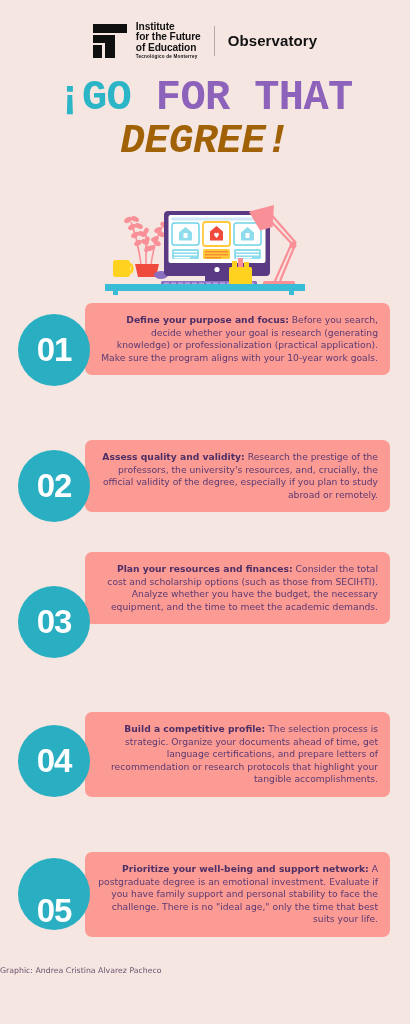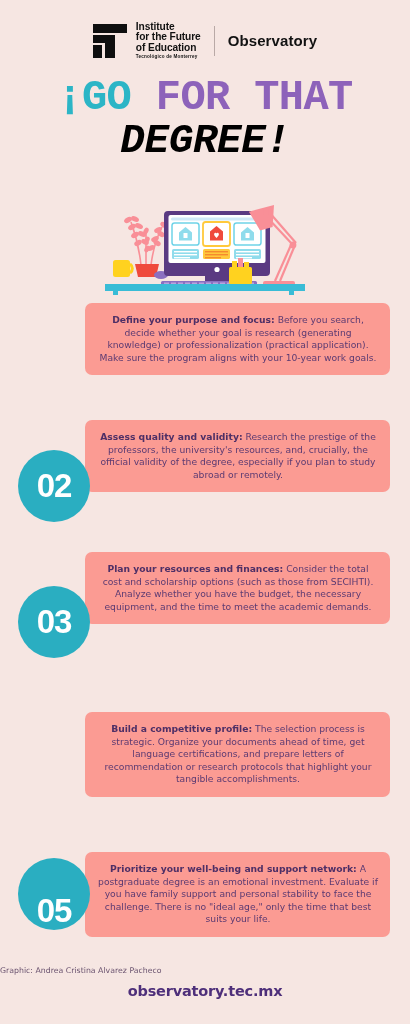--- a/index.html
+++ b/index.html
@@ -40,37 +40,37 @@
 
   
   .title {
     position:absolute; top:78px; left:0; width:410px; text-align:center;
     font-family:Liberation Mono, monospace;
     font-weight:bold; font-size:42px; line-height:0.97; letter-spacing:-0.6px;
   }
   .t-go  { color:#2cb5c6; }
   .t-for { color:#8d62ba; }
   .title .line2 {
-    display:block; font-style:italic; color:#000000; font-size:41px;
+    display:block; font-style:italic; color:#a16207; font-size:41px;
     letter-spacing:-0.4px; margin-top:3px;
   }
 
   
   .illus { position:absolute; top:203px; left:105px; width:200px; height:92px; }
 
   
   .card {
     position:absolute; left:85px; width:305px;
     background:#fb9b93; border-radius:7px;
   }
   .card .body {
     padding:11px 12px 11px 13px;
     font-family:"DejaVu Sans", sans-serif;
     font-size:9.2px; line-height:1.36; color:#5b3a72;
-    text-align:center;
+    text-align:right;
   }
   .card .body b { font-weight:bold; color:#4e2f66; }
   .bullet {
     position:absolute; left:18px; width:72px; height:72px; border-radius:50%;
     background:#2aaec1; color:#ffffff;
     font-family:"Liberation Sans", sans-serif;
     font-weight:bold; font-size:33px; letter-spacing:-1px;
     display:flex; align-items:center; justify-content:center;
     z-index:3;
   }
@@ -231,22 +231,25 @@
       <rect x="8" y="88" width="5" height="4" fill="#39bcd6"></rect>
       <rect x="184" y="88" width="5" height="4" fill="#39bcd6"></rect>
     </svg>
   </div>
 
   <div class="card" style="top:303px;">
     <div class="body" style="padding-left:13px;">
       <b>Define your purpose and focus:</b><span> Before you search, decide whether your goal is research (generating knowledge) or professionalization (practical application). Make sure the program aligns with your 10-year work goals.</span>
     </div>
   </div>
-
-  <div class="card" style="top:420px;">
+  <div class="bullet" style="top:314px;">
+      <span>01</span>
+    </div>
+
+  <div class="card" style="top:440px;">
     <div class="body">
       <b>Assess quality and validity:</b><span> Research the prestige of the professors, the university's resources, and, crucially, the official validity of the degree, especially if you plan to study abroad or remotely.</span>
     </div>
   </div>
   <div class="bullet" style="top:450px;">
       <span>02</span>
     </div>
 
   <div class="card" style="top:552px;">
     <div class="body">
@@ -255,26 +258,28 @@
   </div>
   <div class="bullet" style="top:586px;">
       <span>03</span>
     </div>
 
   <div class="card" style="top:712px;">
     <div class="body">
       <b>Build a competitive profile:</b><span> The selection process is strategic. Organize your documents ahead of time, get language certifications, and prepare letters of recommendation or research protocols that highlight your tangible accomplishments.</span>
     </div>
   </div>
+  <div class="bullet" style="top:725px;">
+      <span>04</span>
+    </div>
 
   <div class="card" style="top:852px;">
     <div class="body">
       <b>Prioritize your well-being and support network:</b><span> A postgraduate degree is an emotional investment. Evaluate if you have family support and personal stability to face the challenge. There is no "ideal age," only the time that best suits your life.</span>
     </div>
   </div>
   <div class="bullet" style="top:858px;align-items:flex-end;">
       <span>05</span>
     </div>
 
   <div class="credit">Graphic: Andrea Cristina Alvarez Pacheco</div>
-  <div class="site">observatory.tec.mx</div>
 
 </div>
 
 </body></html>

